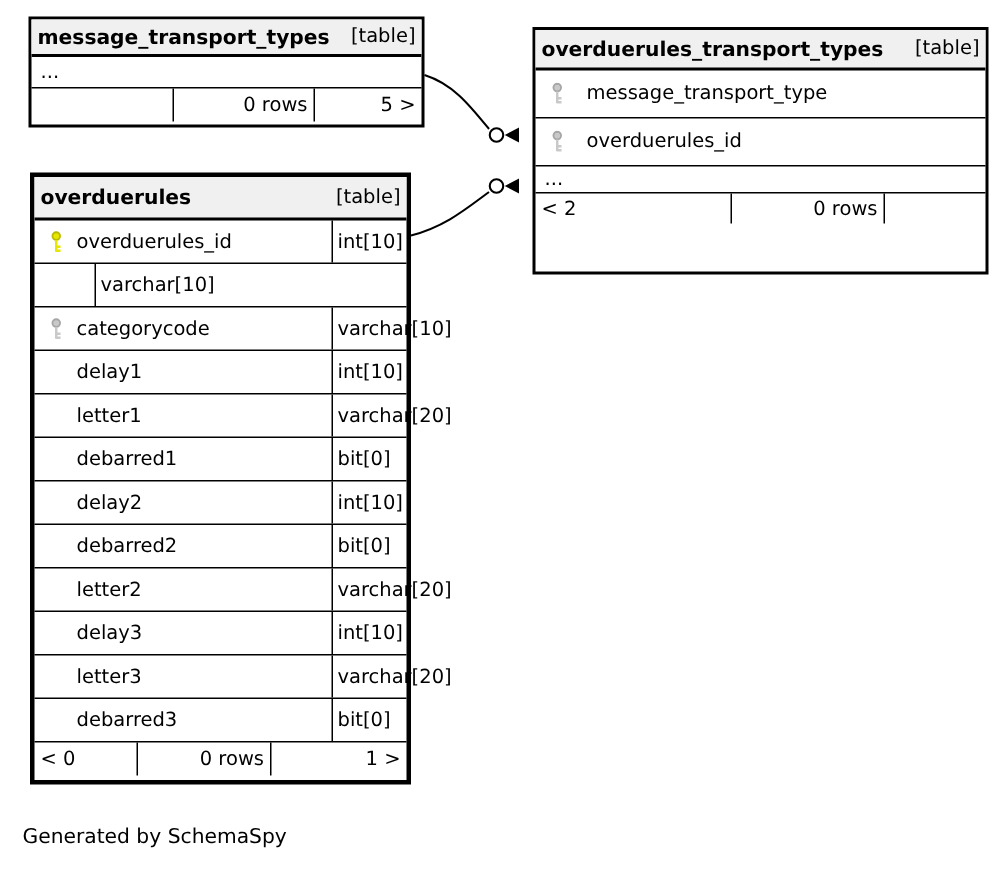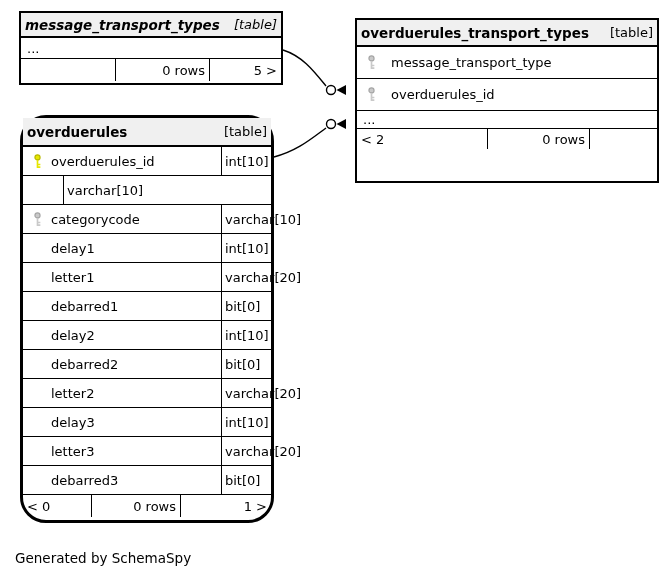--- a/index.html
+++ b/index.html
@@ -1,20 +1,20 @@
 <!DOCTYPE html>
 <html><head>
 <meta charset="utf-8">
 <style>
   html,body { margin:0; padding:0; background:#ffffff;
     font-family:"DejaVu Sans","Liberation Sans",sans-serif; color:#000; }
   .canvas { position:relative; width:664px; height:581px; background:#fff; overflow:hidden; }
 
   .dbtable { position:absolute; background:#fff; border:2px solid #000; box-sizing:border-box; }
-  .dbtable.focus { border-width:3px;border-radius:26px; }
+  .dbtable.focus { border-width:3px; }
 
   .thead { display:flex; justify-content:space-between; align-items:center;
     background:#f0f0f0; border-bottom:2px solid #000; padding:0 4px; box-sizing:border-box; }
   .tname { font-weight:bold; font-size:13.5px; white-space:nowrap; }
   .ttag  { font-size:13px; white-space:nowrap; }
 
   .row { display:flex; align-items:center; border-bottom:1px solid #000;
     box-sizing:border-box; font-size:13px; }
   .keyicon { width:28px; display:flex; justify-content:center; align-items:center; flex:0 0 28px; }
   .keyicon svg { display:block; }
@@ -31,21 +31,21 @@
     border-bottom:1px solid #000; box-sizing:border-box; font-size:13px; }
 
   .tfoot { display:grid; align-items:center; box-sizing:border-box; font-size:13px; }
   .tfoot .fcell { height:100%; display:flex; align-items:center; box-sizing:border-box;
     border-right:1px solid #000; padding:0 4px; }
   .tfoot .fcell:last-child { border-right:none; }
   .tfoot .fcell.r { justify-content:flex-end; }
 
   
   .mtt { left:19px; top:11px; width:264px; height:74px; }
-  .mtt .thead { height:25px;font-style:italic; }
+  .mtt .thead { height:25px; }
   .mtt .ellipsis { height:21px; }
   .mtt .tfoot { height:22px; grid-template-columns:95px 94px 1fr; }
 
   
   .ott { left:355px; top:18px; width:304px; height:165px; }
   .ott .thead { height:27px; }
   .ott .row { height:32px; }
   .ott .name-cell { padding-left:6px; }
   .ott .ellipsis { height:18px; }
   .ott .tfoot { height:20px; grid-template-columns:131px 102px 1fr; }

